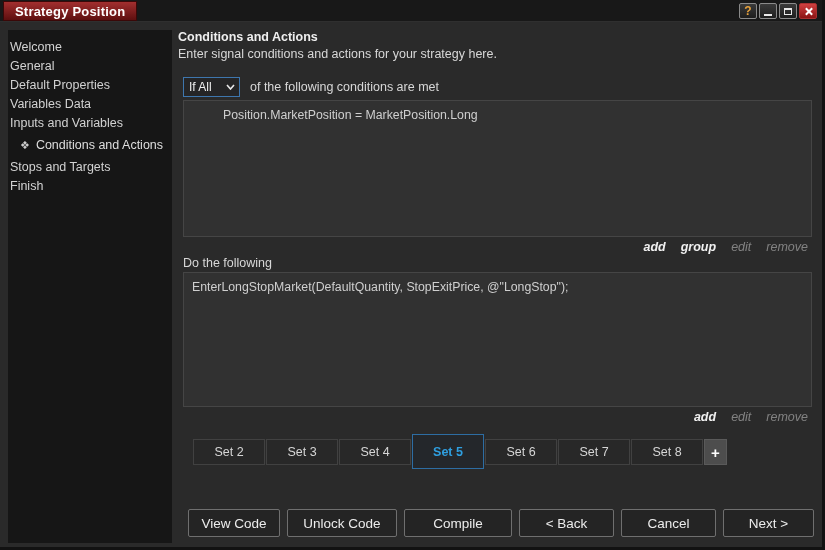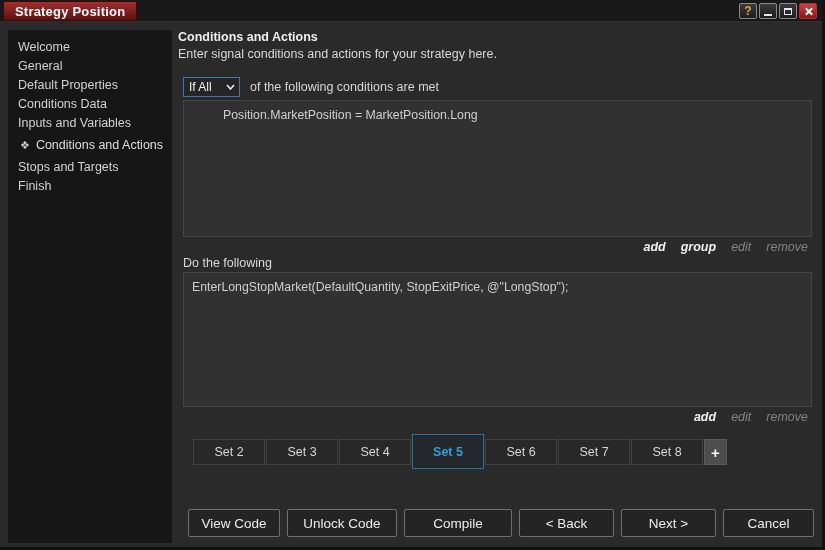--- a/index.html
+++ b/index.html
@@ -42,21 +42,21 @@
   }
   .glyph-x::before { transform:rotate(45deg); }
   .glyph-x::after  { transform:rotate(-45deg); }
 
   
   .sidebar {
     position:absolute; left:8px; top:30px; width:164px; height:513px;
     background:#161616; padding-top:8px;
   }
   .nav-item {
-    height:19px; line-height:19px; padding-left:10px;
+    height:19px; line-height:19px; padding-left:2px;
     color:#d2d2d2; font-size:12.5px; white-space:nowrap; cursor:default;
   }
   .nav-item.active { margin:3px 0; padding-left:12px; color:#dedede; }
   .nav-item.active .nav-icon { margin-right:6px; font-size:11px; color:#cccccc; }
 
   
   .main { position:absolute; left:178px; top:28px; width:639px; height:515px; }
   .main-title { position:absolute; left:0; top:2px; color:#efefef; font-size:12.5px; font-weight:700; }
   .main-subtitle { position:absolute; left:0; top:19px; color:#d8d8d8; font-size:12.5px; }
 
@@ -146,21 +146,21 @@
       <div class="win-btn close">
         <span class="glyph-x"></span>
       </div>
     </div>
   </div>
 
   <div class="sidebar">
     <div class="nav-item">Welcome</div>
     <div class="nav-item">General</div>
     <div class="nav-item">Default Properties</div>
-    <div class="nav-item">Conditions Data</div>
+    <div class="nav-item">Variables Data</div>
     <div class="nav-item">Inputs and Variables</div>
     <div class="nav-item active">
       <span class="nav-icon">❖</span><span>Conditions and Actions</span>
     </div>
     <div class="nav-item">Stops and Targets</div>
     <div class="nav-item">Finish</div>
   </div>
 
   <div class="main">
     <div class="main-title">Conditions and Actions</div>
@@ -208,18 +208,18 @@
       <div class="set-tab">Set 7</div>
       <div class="set-tab">Set 8</div>
       <div class="add-tab">+</div>
     </div>
 
     <div class="footer">
       <button>View Code</button>
       <button>Unlock Code</button>
       <button>Compile</button>
       <button>&lt; Back</button>
+      <button>Cancel</button>
       <button>Next &gt;</button>
-      <button>Cancel</button>
     </div>
   </div>
 
 </div>
 
 </body></html>

